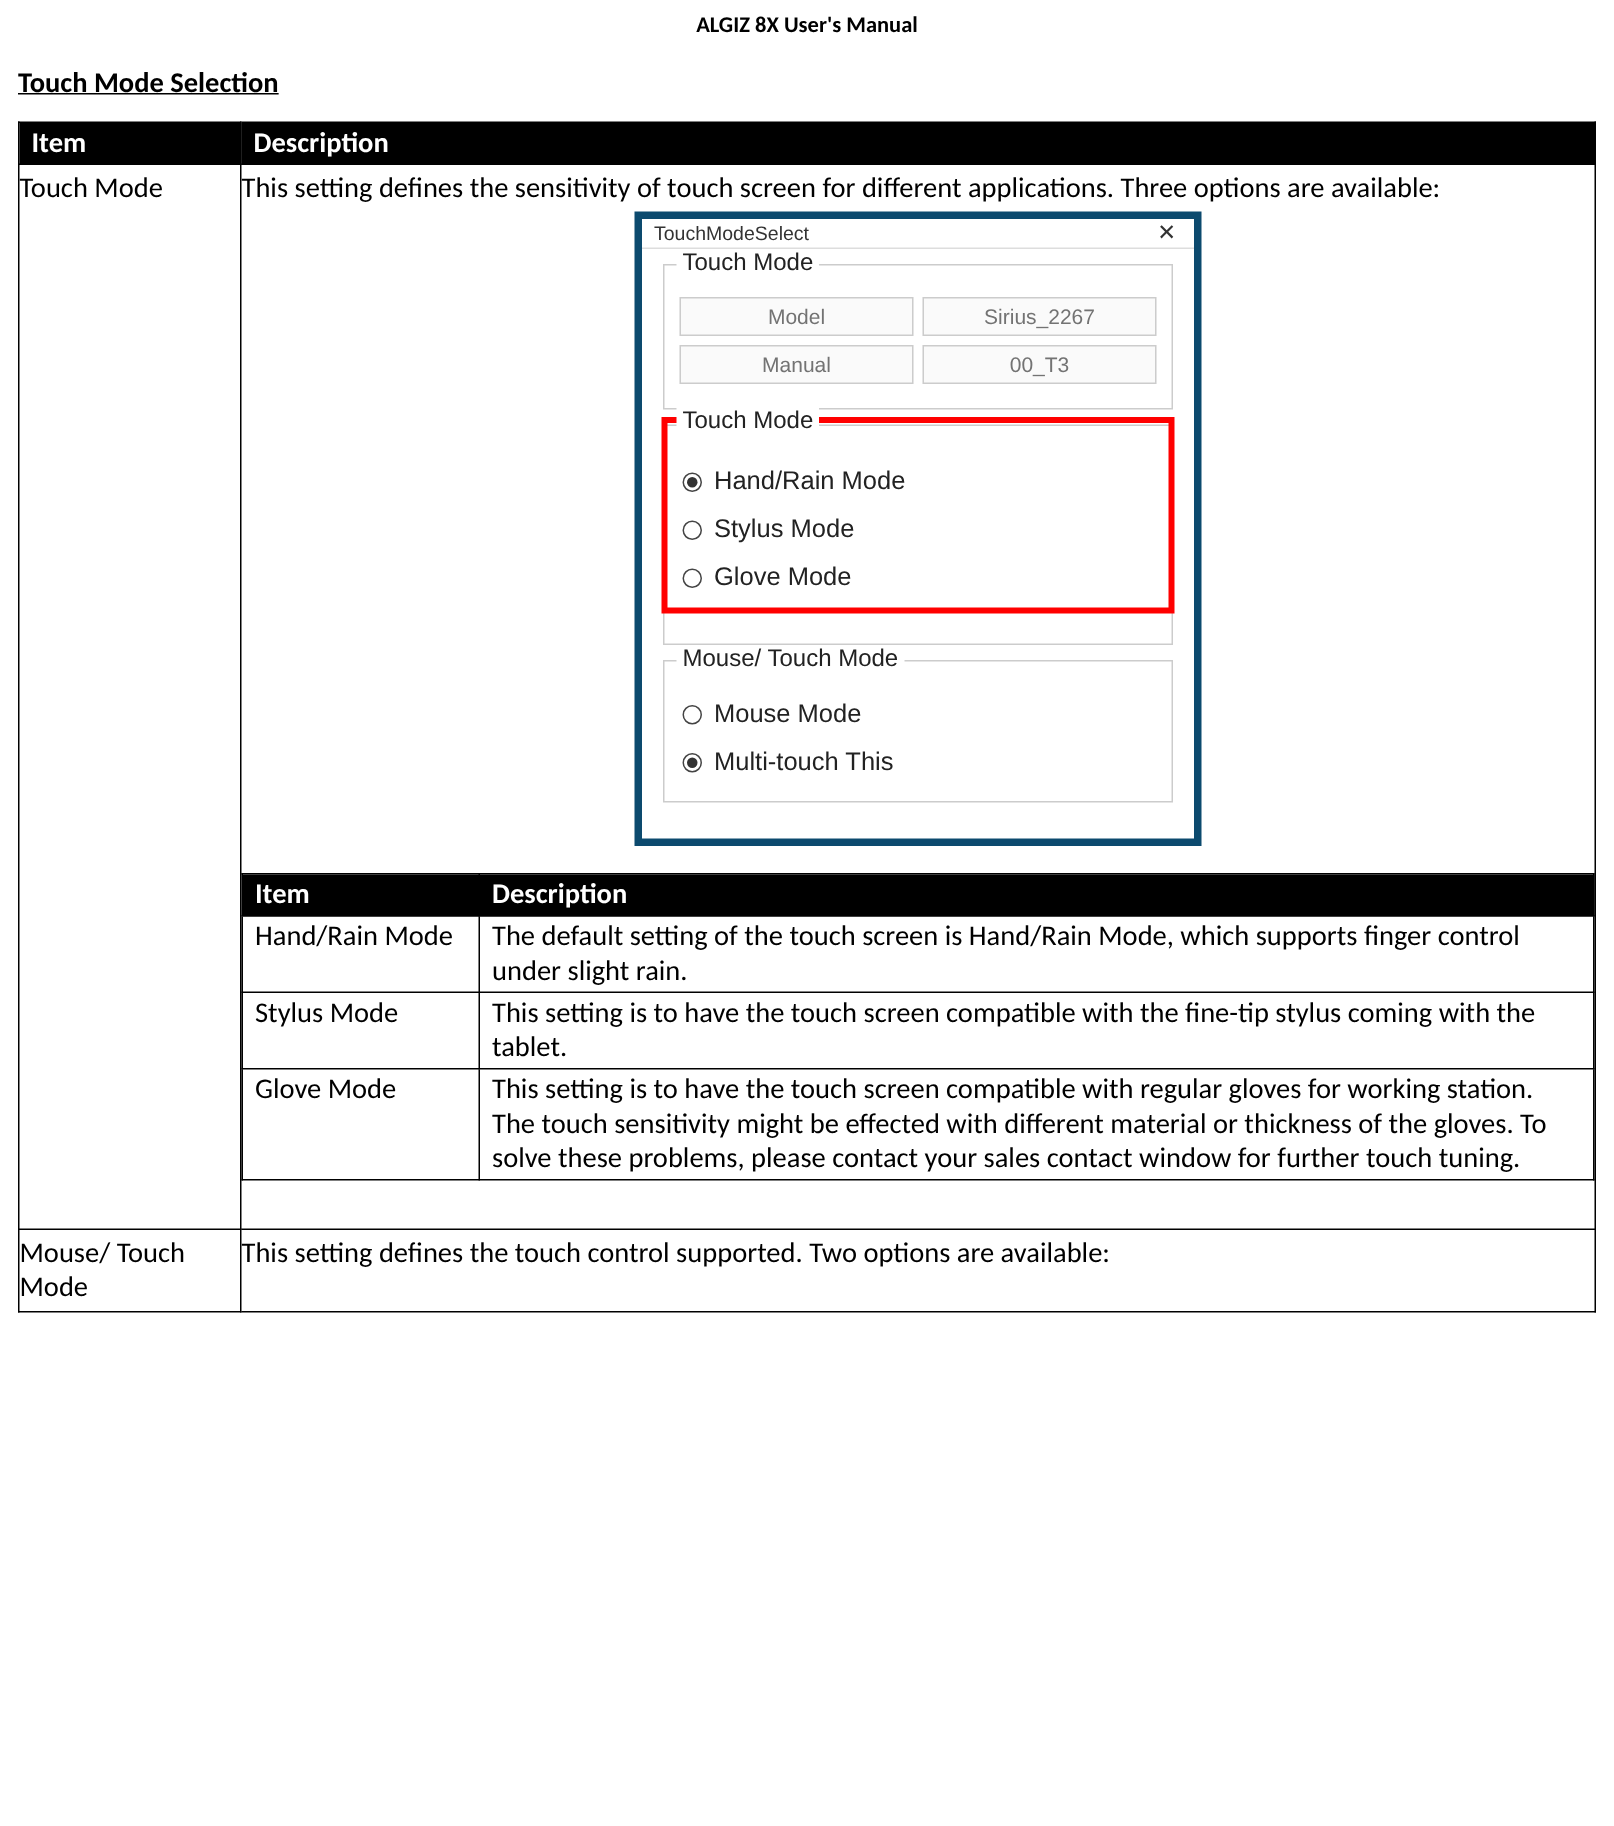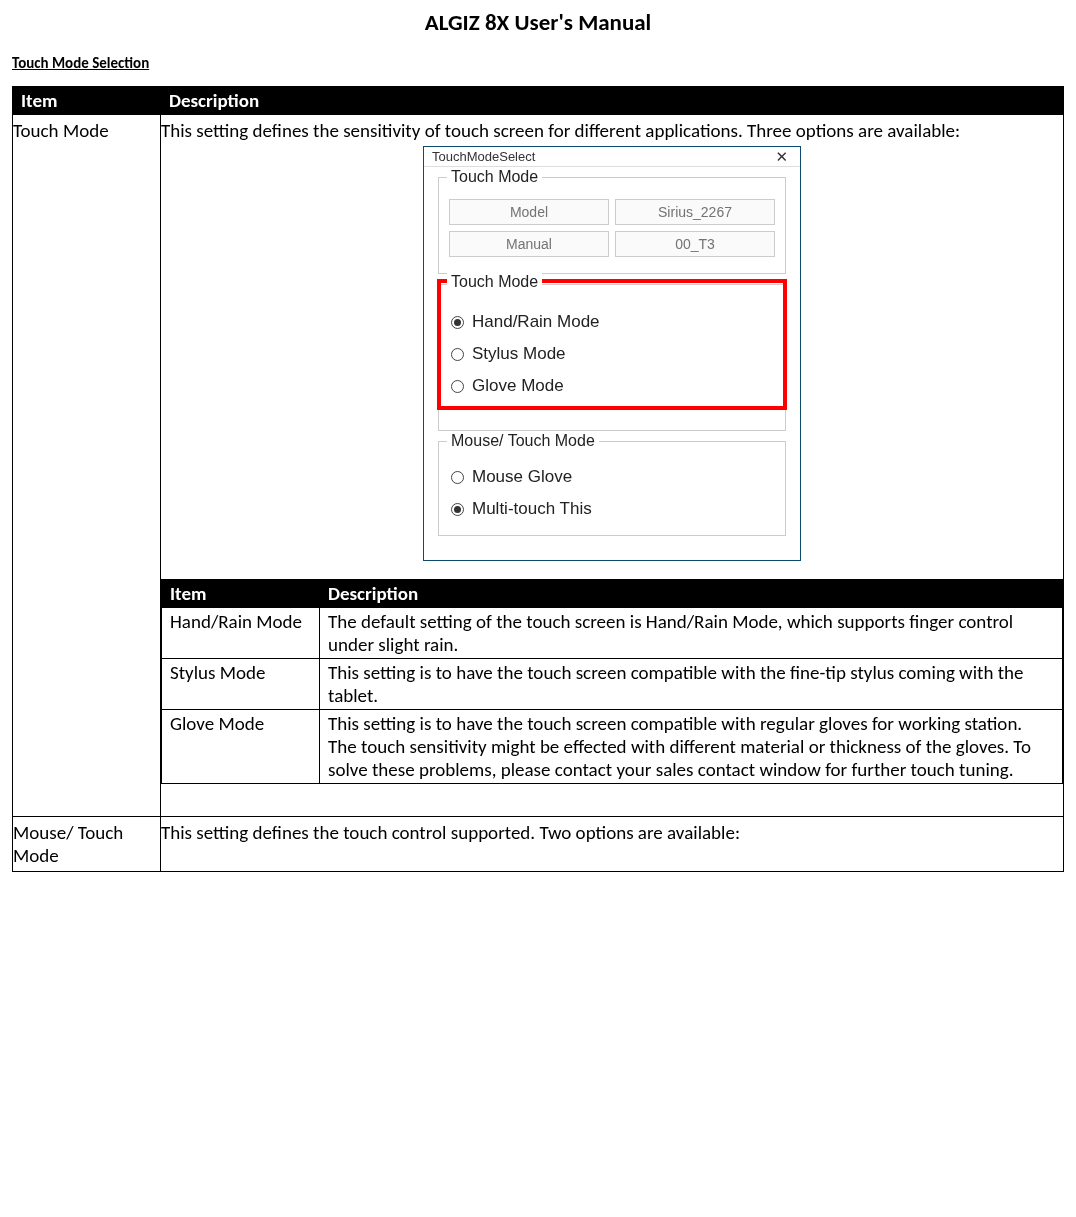--- a/index.html
+++ b/index.html
@@ -8,27 +8,27 @@
       font-size: 19px;
       background: #fff;
       color: #000;
       width: 1076px;
       padding: 8px 12px;
     }
     .header-title {
       text-align: center;
       font-weight: bold;
       margin-bottom: 18px;
-      font-size: 23px;
+      font-size: 15px;
     }
     .section-title {
       font-weight: bold;
       text-decoration: underline;
       margin-bottom: 14px;
-      font-size: 15px;
+      font-size: 19px;
     }
     table.outer {
       border-collapse: collapse;
       width: 100%;
     }
     table.outer > tbody > tr > th {
       background: #000;
       color: #fff;
       text-align: left;
       font-weight: bold;
@@ -42,21 +42,21 @@
     }
     .col-item { width: 148px; }
     .intro-text { margin-bottom: 4px; }
     .dialog-wrap {
       display: flex;
       justify-content: center;
       margin: 4px 0 18px 0;
     }
     .dialog {
       width: 378px;
-      border: 1px solid #0c4a6e;
+      border: 5px solid #0c4a6e;
       background: #fff;
       font-family: 'Segoe UI', Arial, sans-serif;
       font-size: 15px;
     }
     .dlg-titlebar {
       display: flex;
       justify-content: space-between;
       align-items: center;
       padding: 2px 8px 2px 8px;
       border-bottom: 1px solid #ddd;
@@ -187,21 +187,21 @@
                     <span class="radio"></span>
                     <span>Glove Mode</span>
                   </div>
                 </div>
               </div>
 
               <div class="fieldset">
                 <span class="legend">Mouse/ Touch Mode</span>
                 <div class="radio-row" style="margin-top:-8px;">
                   <span class="radio"></span>
-                  <span>Mouse Glove</span>
+                  <span>Mouse Mode</span>
                 </div>
                 <div class="radio-row">
                   <span class="radio selected"></span>
                   <span>Multi-touch This</span>
                 </div>
               </div>
 
             </div>
           </div>
         </div>

